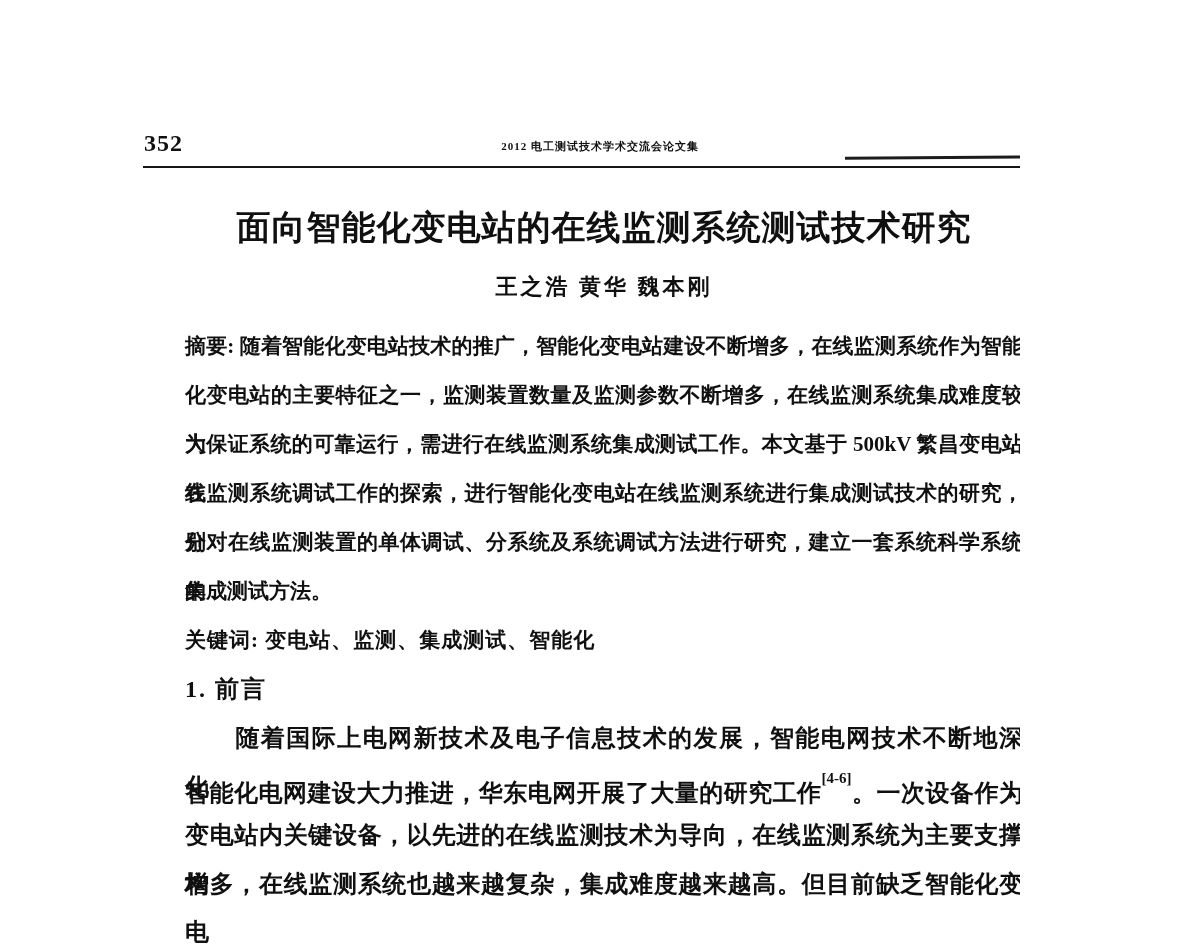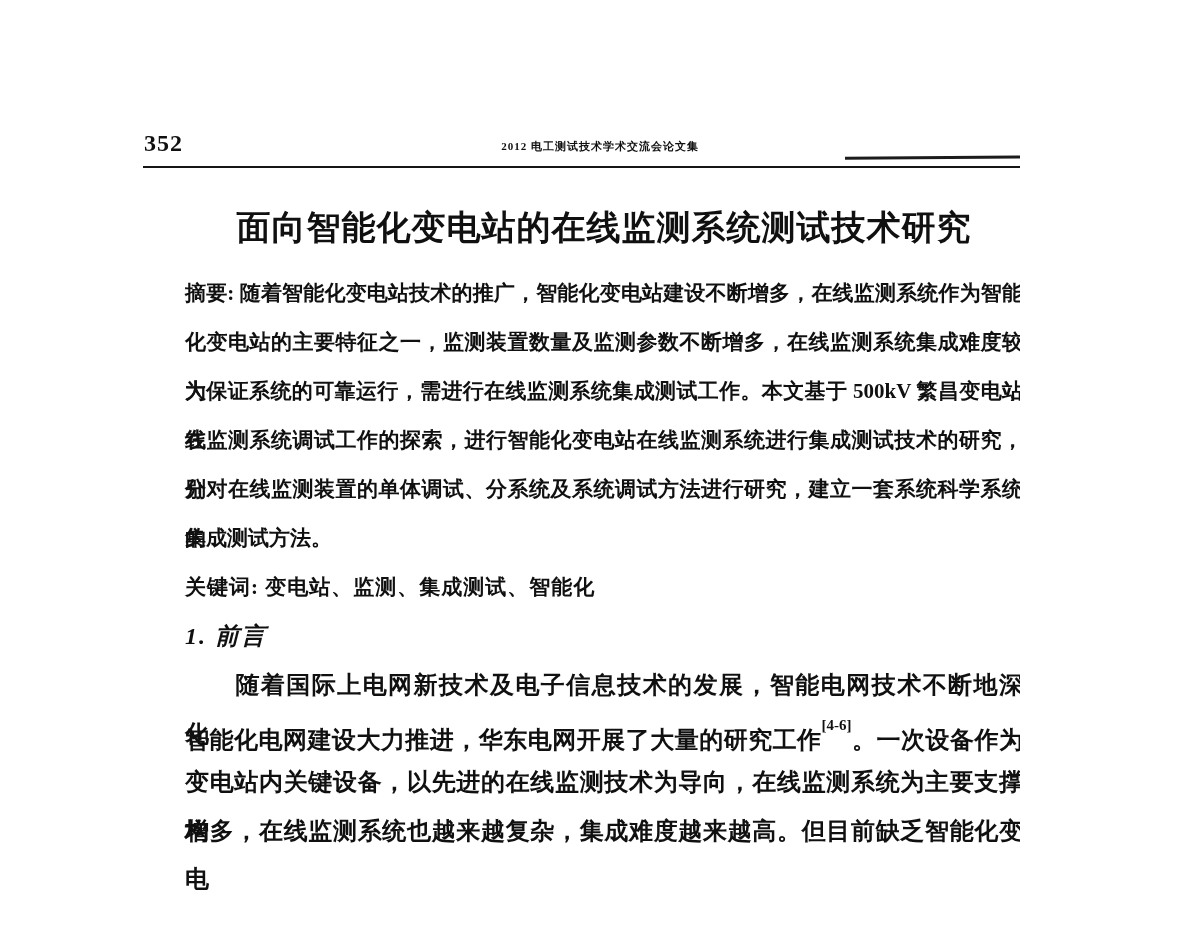--- a/index.html
+++ b/index.html
@@ -38,21 +38,21 @@
     margin-top:25px;text-align:center;
     font-size:22px;font-weight:600;letter-spacing:3px;line-height:28px;
   }
   .abstract{margin-top:21px;font-size:21px;font-weight:600;}
   .abstract .line{line-height:49px;height:49px;white-space:nowrap;}
   .line.just{text-align:justify;text-align-last:justify;white-space:normal;}
   .keywords{
     font-size:21px;font-weight:700;line-height:49px;height:49px;letter-spacing:1px;
   }
   .section-heading{
-    margin:0;font-size:24px;font-weight:700;line-height:49px;height:49px;letter-spacing:2px;font-style:italic;
+    margin:0;font-size:24px;font-weight:700;line-height:49px;height:49px;letter-spacing:2px;
   }
   .body{font-size:24px;font-weight:600;}
   .body .line{line-height:48.5px;height:48.5px;}
   .indent{text-indent:2.1em;}
   .cite{
     font-size:15px;font-weight:700;
     position:relative;top:-9px;letter-spacing:0;
   }
 </style>
 </head>
@@ -64,20 +64,21 @@
 
   <div class="header-title">2012 电工测试技术学术交流会论文集</div>
 
   <div class="artifact-line"></div>
   <div class="header-rule"></div>
 
   <div class="content">
 
     <h1 class="title">面向智能化变电站的在线监测系统测试技术研究</h1>
 
+    <div class="authors">王之浩 黄华 魏本刚</div>
 
     <div class="abstract">
       <div class="line just">摘要: 随着智能化变电站技术的推广，智能化变电站建设不断增多，在线监测系统作为智能</div>
       <div class="line just">化变电站的主要特征之一，监测装置数量及监测参数不断增多，在线监测系统集成难度较大，</div>
       <div class="line just">为保证系统的可靠运行，需进行在线监测系统集成测试工作。本文基于 500kV 繁昌变电站在</div>
       <div class="line just">线监测系统调试工作的探索，进行智能化变电站在线监测系统进行集成测试技术的研究，分</div>
       <div class="line just">别对在线监测装置的单体调试、分系统及系统调试方法进行研究，建立一套系统科学系统的</div>
       <div class="line">集成测试方法。</div>
     </div>
 

